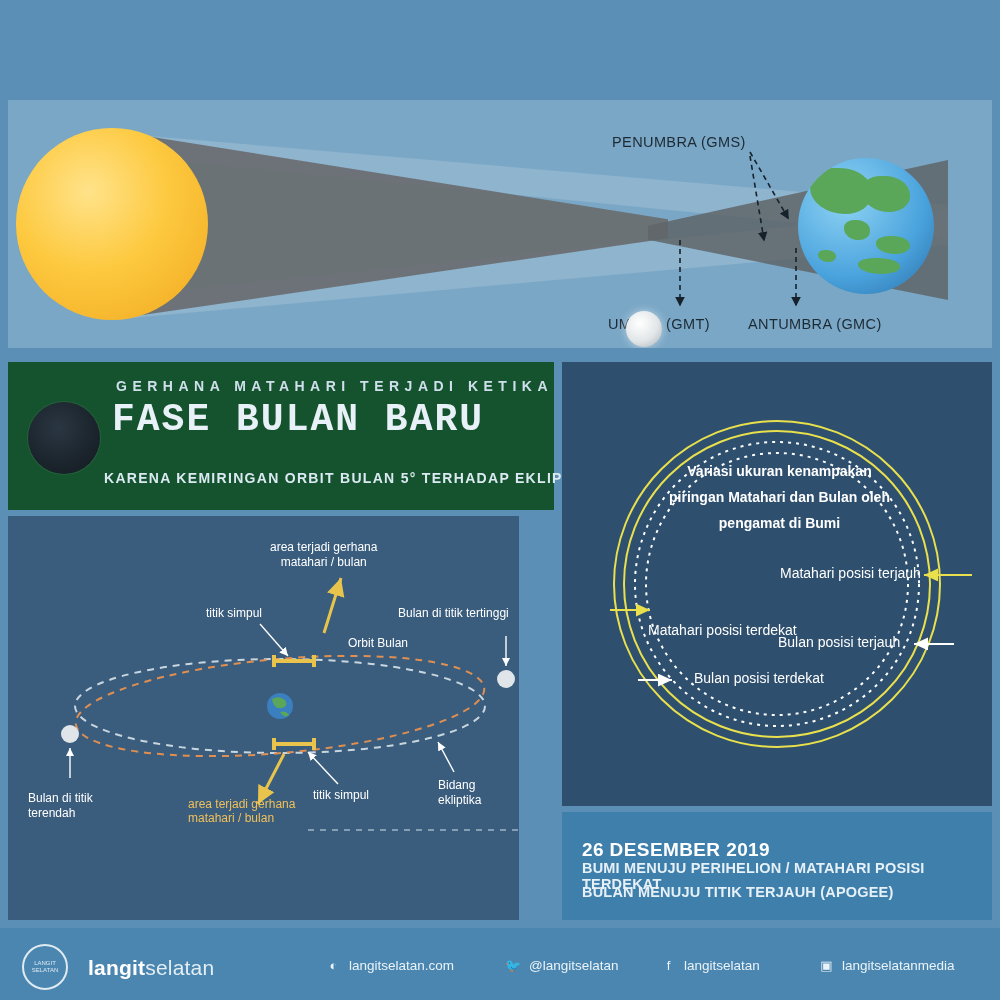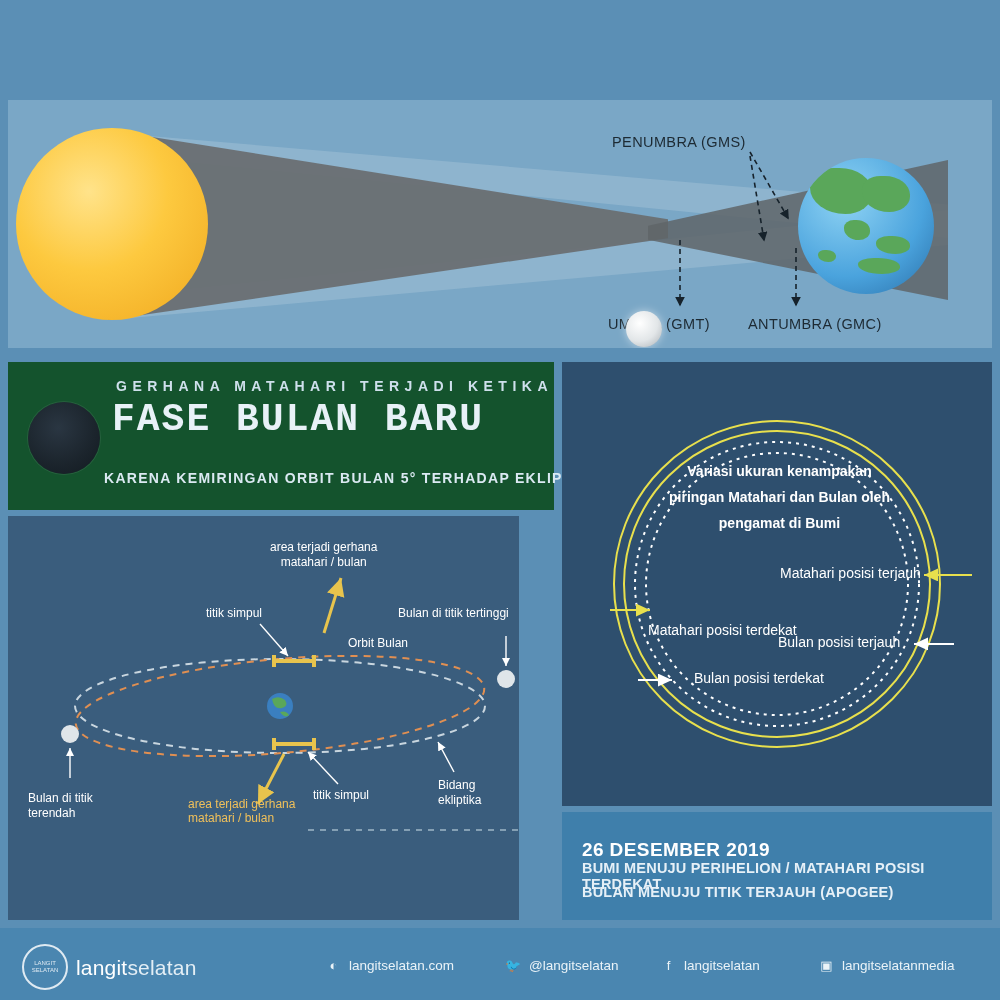--- a/index.html
+++ b/index.html
@@ -148,21 +148,21 @@
     position:absolute;left:0;top:928px;width:1000px;height:72px;background:#4a86b0;
     display:flex;align-items:center;
   }
   .logo-circle{
     position:absolute;left:22px;top:16px;width:42px;height:42px;border-radius:50%;
     border:2px solid #dfeaf2;background:#4a86b0;
     display:flex;align-items:center;justify-content:center;
     color:#dfeaf2;font-size:6px;text-align:center;line-height:7px;overflow:hidden;
   }
   .brand{position:absolute;left:76px;top:28px;font-size:21px;color:#ffffff;letter-spacing:.2px;}
-  .brand b{font-weight:400;}
+  .brand b{font-weight:700;margin-left:12px;}
   .brand span.light{font-weight:400;color:#e3eef5;}
   .social{position:absolute;top:30px;color:#eaf3f8;font-size:13.5px;white-space:nowrap;}
   .s1{left:325px;}
   .s2{left:505px;}
   .s3{left:660px;}
   .s4{left:818px;}
   .sicon{display:inline-block;width:17px;text-align:center;color:#eaf3f8;margin-right:7px;font-size:13px;}
 </style>
 </head>
 <body>

